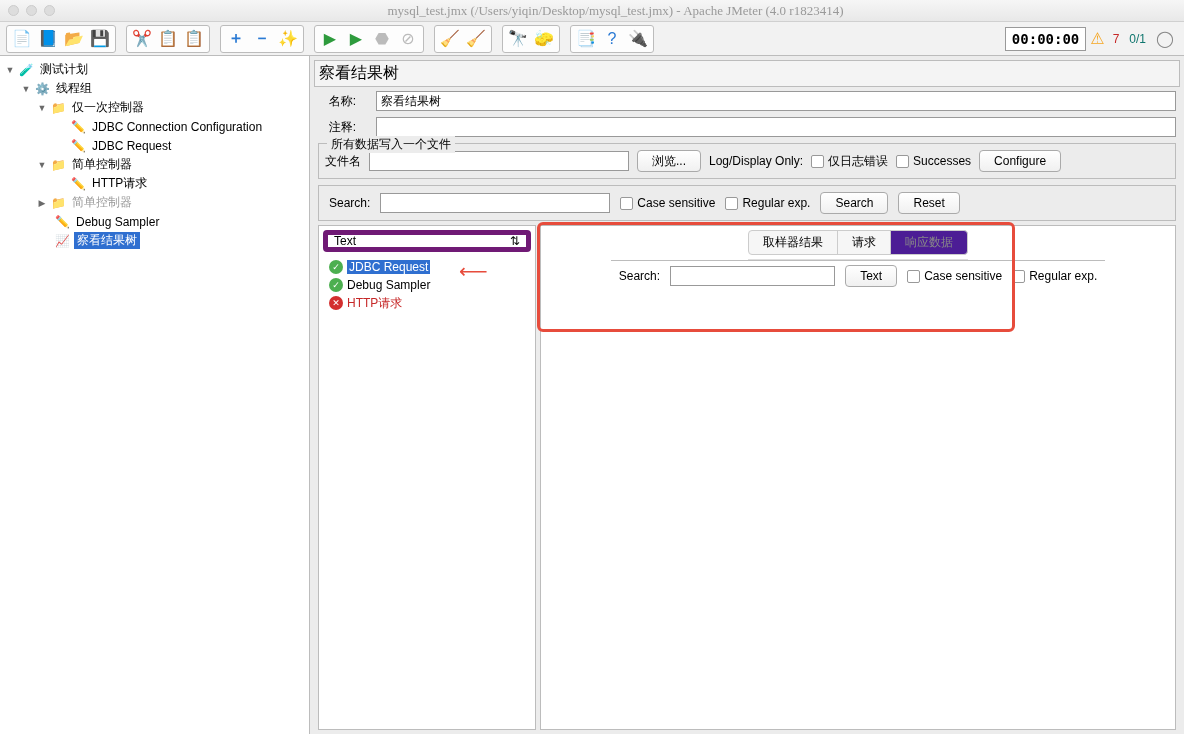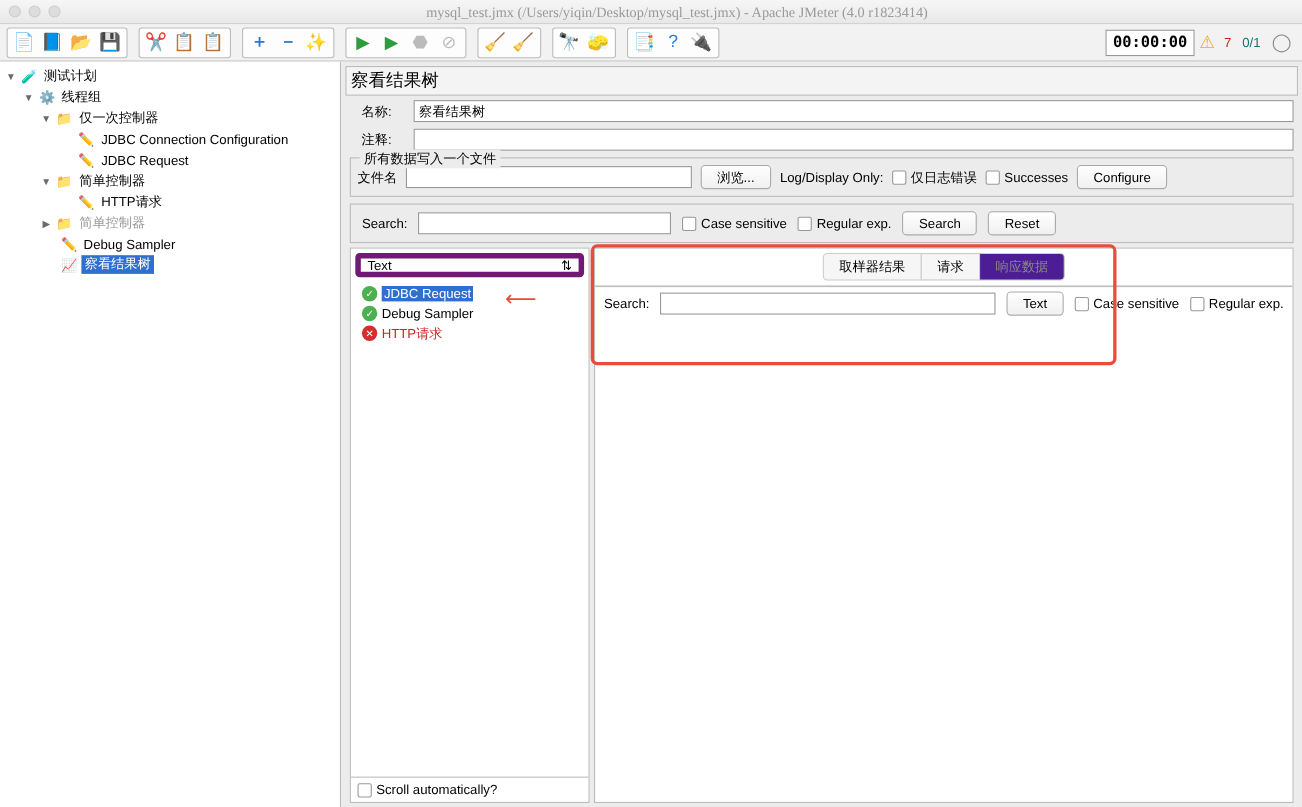--- a/index.html
+++ b/index.html
@@ -41,21 +41,21 @@
 .combo { margin: 4px; height: 22px; border: 5px solid #701a75; border-radius: 4px; background: #fff; display: flex; align-items: center; padding: 0 6px; justify-content: space-between; }
 .result-list { flex: 1; overflow: auto; padding: 2px 0; }
 .result-item { display: flex; align-items: center; height: 18px; padding-left: 10px; gap: 4px; cursor: pointer; }
 .result-item.selected .ri-label { background: #2f6fd0; color: #fff; padding: 0 2px; }
 .ri-icon { width: 14px; height: 14px; border-radius: 50%; display: flex; align-items: center; justify-content: center; font-size: 9px; color: #fff; }
 .ri-ok { background: #4caf50; }
 .ri-err { background: #d32f2f; }
 .ri-label { }
 .ri-err-label { color: #c62828; }
 .scroll-auto { border-top: 1px solid #bcbcbc; padding: 4px 6px; display: flex; align-items: center; gap: 6px; }
-.result-detail { flex: 1; display: flex; flex-direction: column; border: 1px solid #bcbcbc; background: #fff; min-width: 0; }
+.result-detail { flex: 1; display: flex; flex-direction: column; border: 1px solid #bcbcbc; background: #fff; min-width: 0; align-items: center; }
 .red-highlight { position: absolute; border: 3px solid #e74c3c; border-radius: 6px; pointer-events: none; }
 .tabs-row { display: flex; justify-content: center; padding: 4px 0; border-bottom: 1px solid #ddd; position: relative; }
 .tab { padding: 3px 14px; border: 1px solid #ccc; background: #f6f6f6; cursor: pointer; margin-left: -1px; }
 .tab.first { border-radius: 4px 0 0 4px; margin-left: 0; }
 .tab.last { border-radius: 0 4px 4px 0; }
 .tab.active { background: #4c1d95; color: #888; }
 .detail-body { flex: 1; padding: 6px 10px; font-family: monospace; white-space: pre; overflow: auto; }
 .detail-search { display: flex; align-items: center; gap: 10px; padding: 4px 8px; border-top: 1px solid #bcbcbc; }
 .detail-search .text-input { flex: 1; max-width: 320px; }
 .arrow-annot { position: absolute; color: #e74c3c; font-size: 20px; pointer-events: none; }
@@ -229,26 +229,20 @@
           <div class="result-item">
             <span class="ri-icon ri-ok">✓</span>
             <span class="ri-label">Debug Sampler</span>
           </div>
           <div class="result-item">
             <span class="ri-icon ri-err">✕</span>
             <span class="ri-label ri-err-label">HTTP请求</span>
           </div>
           <span class="arrow-annot" style="left:140px;top:3px">⟵</span>
         </div>
-        <div class="scroll-auto">
-          <label class="chk">
-              <span class="chk-box"></span>
-              <span>Scroll automatically?</span>
-            </label>
-        </div>
       </div>
 
       <div class="result-detail" style="position:relative">
         <div class="tabs-row">
           <div class="tab first">取样器结果</div>
           <div class="tab">请求</div>
           <div class="tab last active">响应数据</div>
         </div>
         <div class="detail-search">
           <span>Search:</span>

